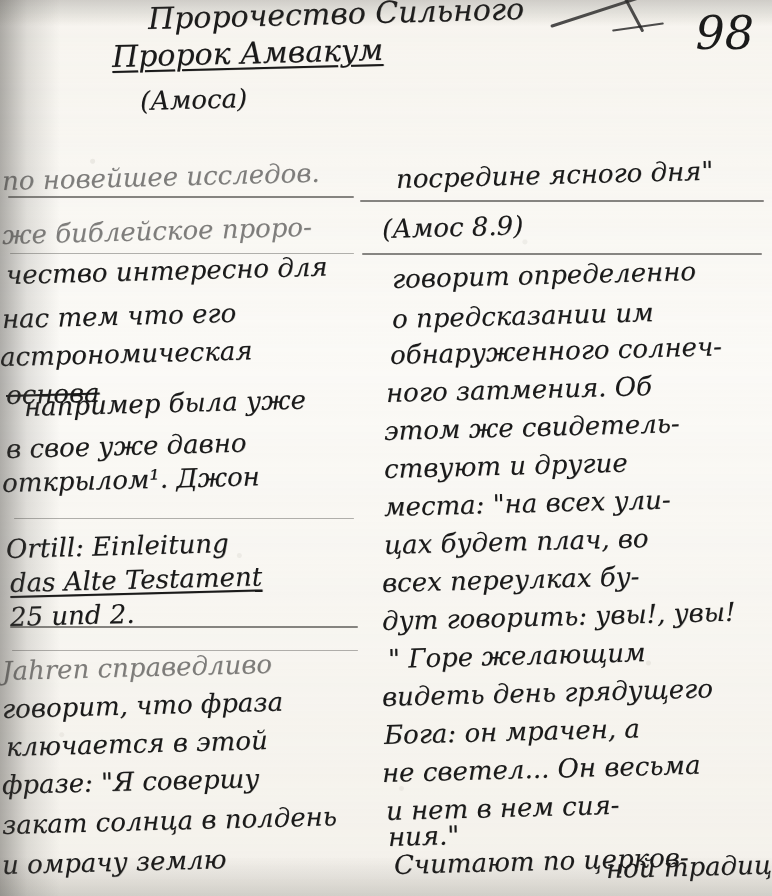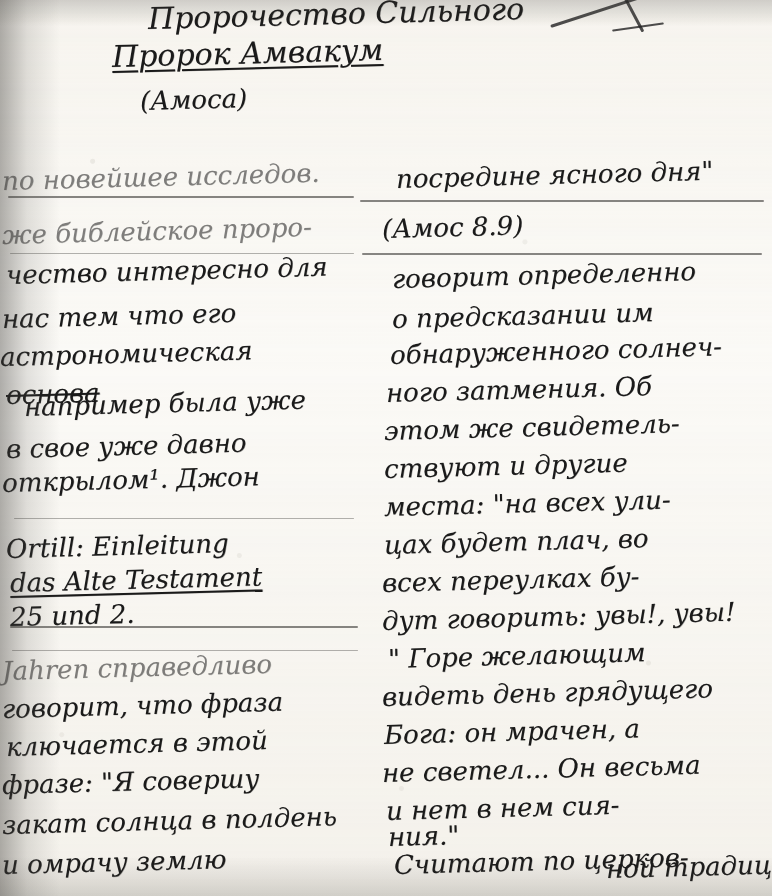--- a/index.html
+++ b/index.html
@@ -108,20 +108,21 @@
   <div class="rule soft" style="left:10px; top:253px; width:344px;"></div>
   <div class="rule" style="left:362px; top:253px;  width:400px;"></div>
   <div class="rule soft" style="left:14px; top:518px; width:340px;"></div>
   <div class="rule" style="left:10px;  top:626px;  width:348px;"></div>
   <div class="rule soft" style="left:12px; top:650px; width:346px;"></div>
 
   <div class="stroke" style="left:548px; top:8px; width:110px; height:3px; transform:rotate(-18deg);"></div>
   <div class="stroke" style="left:596px; top:2px; width:64px; height:3px; transform:rotate(62deg);"></div>
   <div class="stroke" style="left:612px; top:26px; width:52px; height:2px; transform:rotate(-8deg);"></div>
 
+  <div id="page-number">98</div>
 
   <div class="hand big skew1" style="left:148px; top:4px;">Пророчество Сильного</div>
   <div class="hand big skew1 under" style="left:112px; top:42px;">Пророк Амвакум</div>
   <div class="hand mid skew1" style="left:140px; top:88px;">(Амоса)</div>
 
   <div class="hand mid skew1 faded" style="left:2px; top:168px;">по новейшее исследов.</div>
   <div class="hand mid skew1 faded" style="left:2px; top:222px;">же библейское проро-</div>
   <div class="hand mid skew1" style="left:6px; top:262px;">чество интересно для</div>
   <div class="hand mid skew1" style="left:2px; top:306px;">нас тем что его</div>
   <div class="hand mid skew1" style="left:0px; top:344px;">астрономическая</div>

